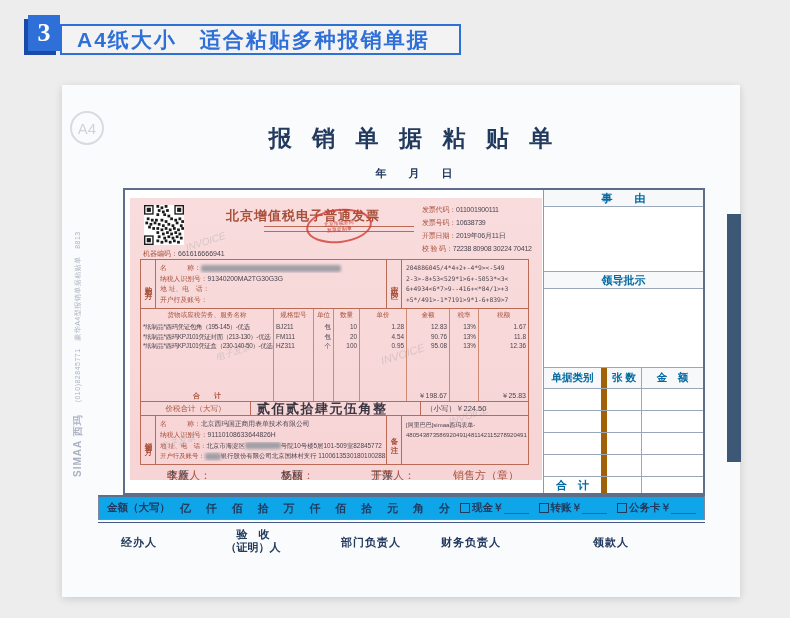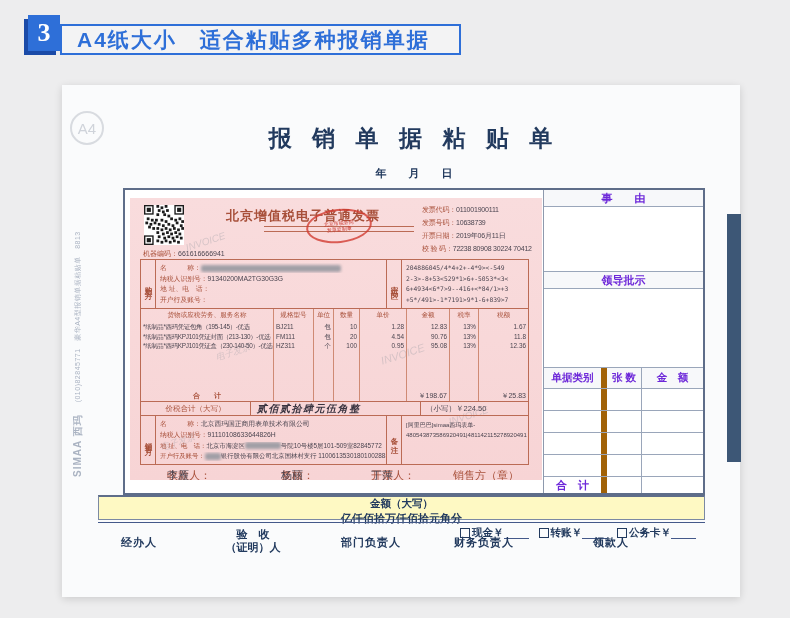--- a/index.html
+++ b/index.html
@@ -24,21 +24,21 @@
   .sidetext .brand{font-size:10px;font-weight:bold;letter-spacing:1px;}
   .sidetext .brandinfo{font-size:7px;letter-spacing:.5px;}
   .sheet-title{position:absolute;left:61px;top:38px;width:582px;text-align:center;font-size:23px;
                font-weight:bold;letter-spacing:7px;color:#223a5e;}
   .date-line{position:absolute;left:61px;top:81px;width:582px;text-align:center;font-size:11px;
              font-weight:bold;color:#223a5e;}
   
   .paste-table{position:absolute;left:61px;top:103px;width:582px;height:307px;border:2px solid #5e6d89;
                box-sizing:border-box;display:flex;background:#fff;}
   .paste-cell{width:419px;border-right:1px solid #8e99ad;position:relative;box-sizing:border-box;}
-  .side-col{flex:1;display:flex;flex-direction:column;font-weight:bold;color:#6d28d9;}
+  .side-col{flex:1;display:flex;flex-direction:column;font-weight:bold;color:#0369a1;}
   .sc-head{height:16px;border-bottom:1px solid #9aa6ba;display:flex;align-items:center;
            justify-content:center;font-size:11px;background:#f7f8fa;}
   .sp1{height:64px;border-bottom:1px solid #9aa6ba;}
   .sp2{height:78px;border-bottom:1px solid #9aa6ba;}
   .sc-colhead{height:20px;display:flex;border-bottom:1px solid #9aa6ba;font-size:10.5px;background:#f7f8fa;}
   .sc-colhead span{display:flex;align-items:center;justify-content:center;box-sizing:border-box;}
   .w1{width:63px;border-right:6px solid #a16207;}
   .w2{width:35px;border-right:1px solid #9aa6ba;}
   .w3{flex:1;}
   .sc-row{height:21px;display:flex;border-bottom:1px solid #9aa6ba;}
@@ -88,30 +88,30 @@
   .itl.r{text-align:right;}
   .itt{margin-top:auto;height:11px;line-height:11px;font-size:7px;color:#4b4550;padding:0 2px;white-space:nowrap;}
   .itt.c{text-align:center;color:#a8503a;font-weight:bold;}
   .itt.r{text-align:right;}
   .cn{width:133px;} .cs{width:40px;} .cu{width:20px;} .cq{width:26px;}
   .cp{width:47px;} .ca{width:43px;} .cr{width:29px;} .ct{flex:1;}
   .sumrow{position:absolute;left:10px;top:203px;width:389px;height:15px;border:1px solid #bb6b55;
           display:flex;align-items:center;font-size:7.5px;box-sizing:border-box;}
   .sumrow .sl{width:110px;text-align:right;color:#a8503a;border-right:1px solid #bb6b55;
               height:100%;display:flex;align-items:center;justify-content:center;box-sizing:border-box;}
-  .sumrow .sw{flex:1;padding-left:6px;color:#3a3440;font-weight:bold;letter-spacing:1.5px;font-size:10px;font-style:italic;}
+  .sumrow .sw{flex:1;padding-left:6px;color:#3a3440;font-weight:bold;letter-spacing:1.5px;font-size:13px;}
   .sumrow .ss{width:108px;border-left:1px solid #bb6b55;height:100%;display:flex;align-items:center;
               padding-left:5px;box-sizing:border-box;color:#4b4550;}
   .rm-area{flex:1;font-size:6px;line-height:10px;padding:4px 2px 0 4px;color:#4b4550;overflow:hidden;}
   .inv-footer{position:absolute;left:10px;top:270px;width:395px;height:14px;font-size:11px;margin-left:21px;}
   .inv-footer span{position:absolute;white-space:nowrap;}
   
   .amount-strip{position:absolute;left:36px;top:410px;width:607px;height:25px;border:1px solid #7b89a3;
                 border-top:2px solid #5e6d89;box-sizing:border-box;display:flex;align-items:center;
-                font-size:11px;font-weight:bold;color:#223a5e;padding:0 8px;background:#fef9c3;flex-direction:column;}
+                font-size:11px;font-weight:bold;color:#223a5e;padding:0 8px;background:#0ea5e9;}
   .as-label{font-size:10.5px;white-space:nowrap;}
   .units{flex:1;max-width:292px;display:flex;justify-content:space-between;margin:0 10px;}
   .pays{display:flex;gap:10px;margin-left:auto;align-items:center;}
   .pay{display:flex;align-items:center;white-space:nowrap;font-size:10.5px;justify-content:flex-end;}
   .chk{display:inline-block;width:8px;height:8px;border:1px solid #223a5e;margin-right:2px;}
   .blank{display:inline-block;width:25px;height:10px;border-bottom:1px solid #44598a;}
   .double-rule{position:absolute;left:36px;top:437px;width:607px;border-top:1.5px solid #44598a;}
   .sig{position:absolute;font-size:11px;font-weight:bold;color:#223a5e;letter-spacing:1px;top:450px;white-space:nowrap;}
   .sig.two{top:443px;text-align:center;line-height:13px;letter-spacing:0;}
 </style>
@@ -424,18 +424,18 @@
       </div>
     </div>
     <div class="double-rule"></div>
 
     <span class="sig" style="left:59px;">经办人</span>
     <div class="sig two" style="left:163px;width:56px;">
       <div>验　收</div>
       <div>（证明）人</div>
     </div>
     <span class="sig" style="left:279px;">部门负责人</span>
-    <span class="sig" style="left:392px;">财务负责人</span>
+    <span class="sig" style="left:379px;">财务负责人</span>
     <span class="sig" style="left:531px;">领款人</span>
   </div>
 
   <div class="navybar"></div>
 </div>
 
 </body></html>

